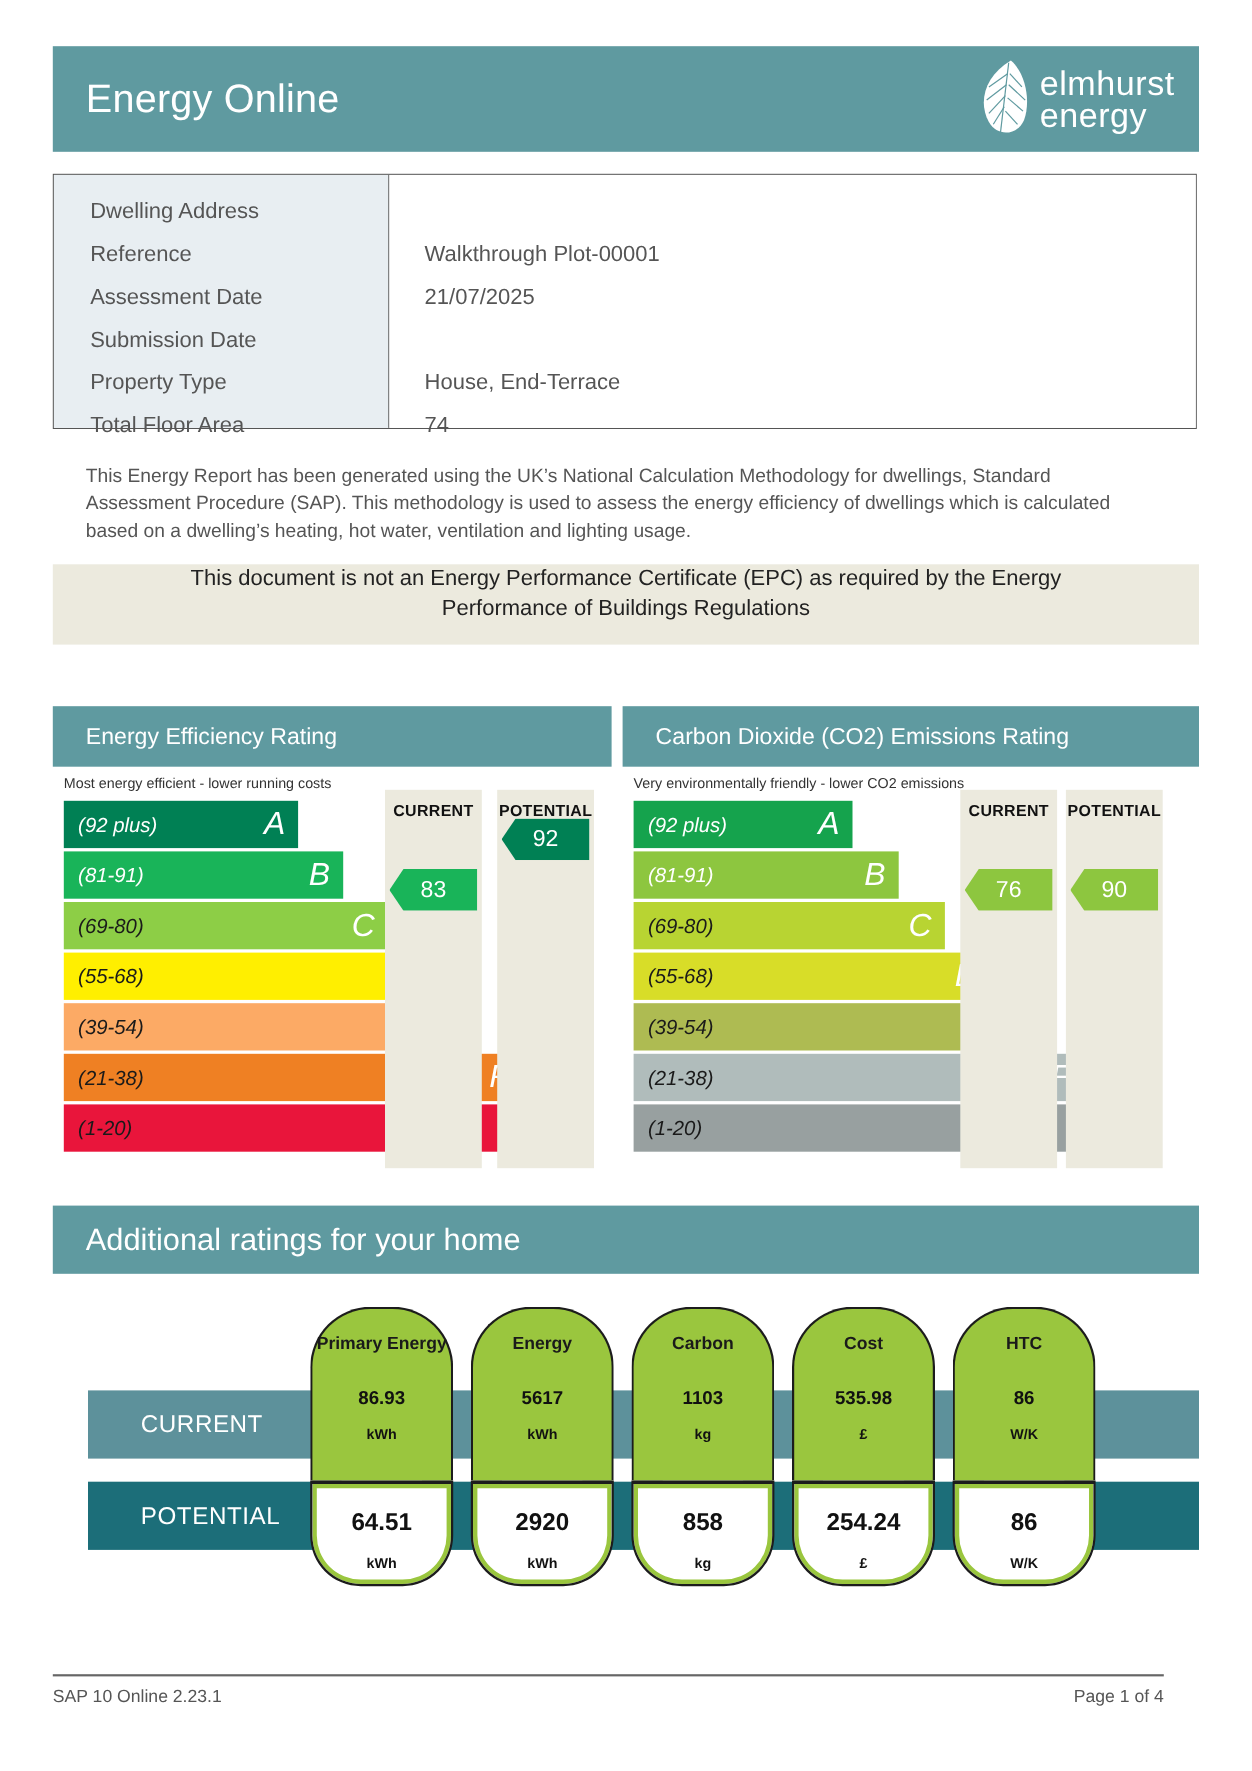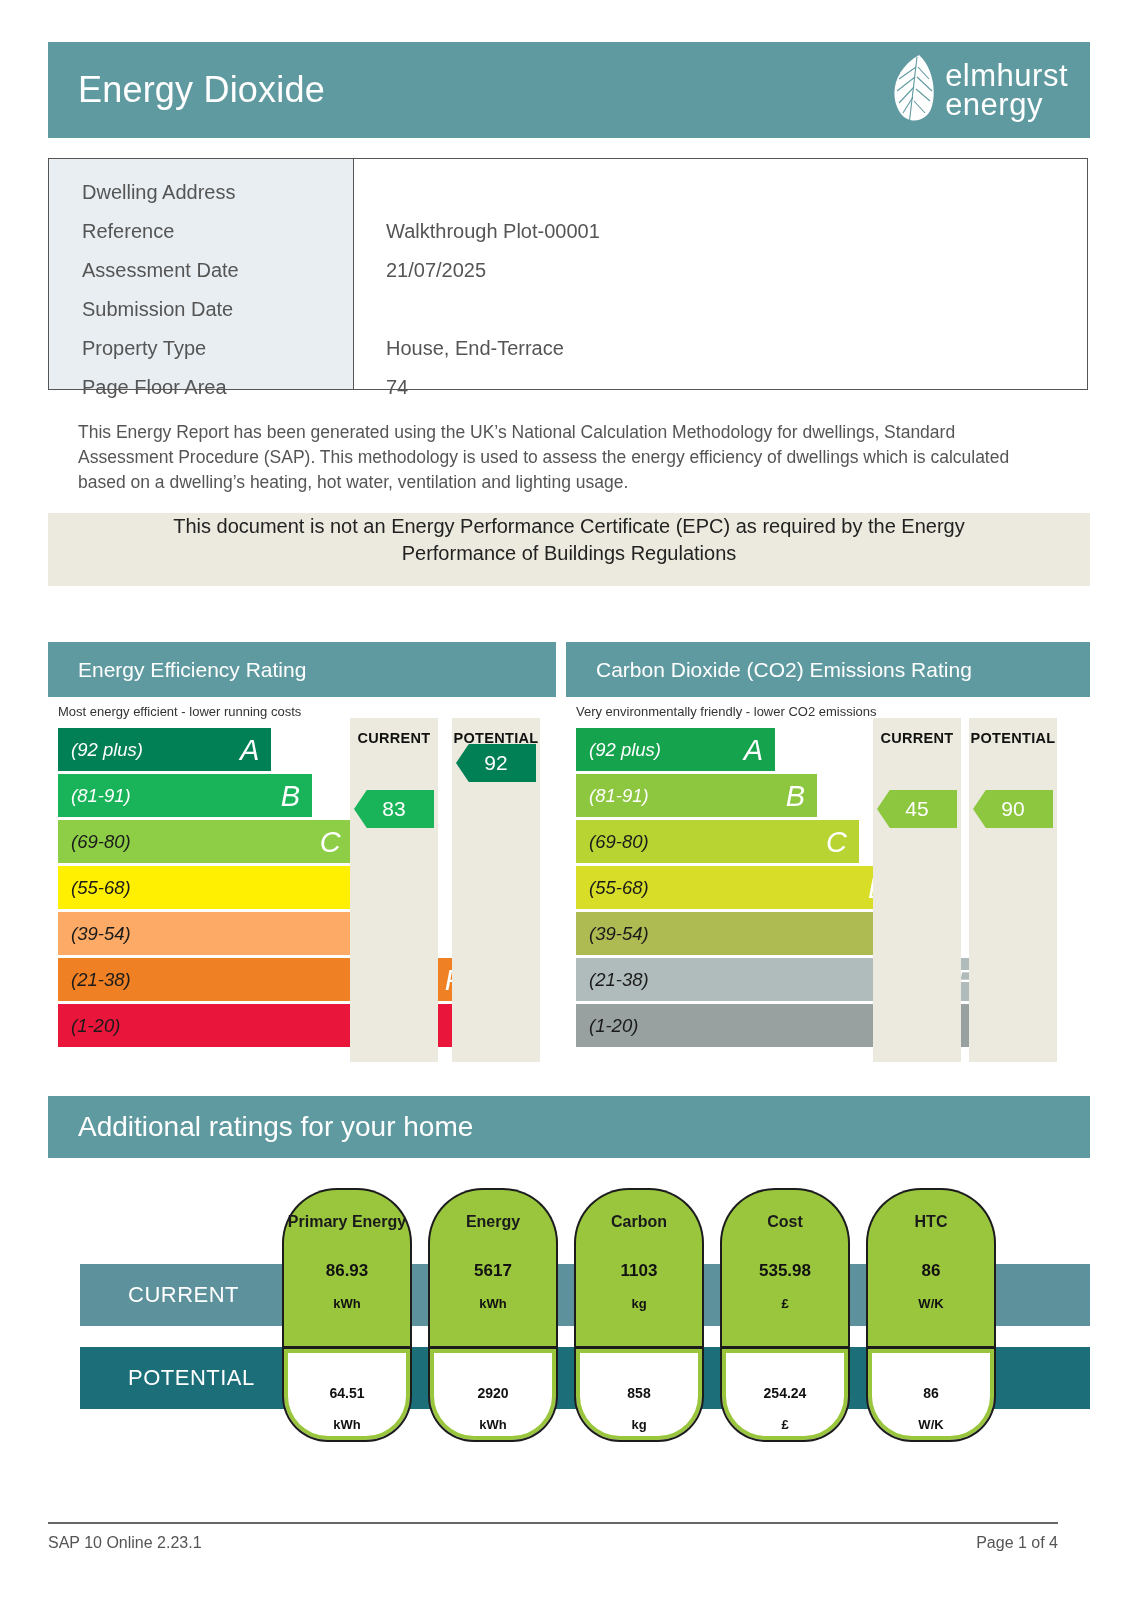--- a/index.html
+++ b/index.html
@@ -137,35 +137,35 @@
   .badge .top .unit{font-size:13px;font-weight:bold;color:#111;margin-top:15px;}
   .badge .bot{
     position:relative;width:130px;height:96px;margin-top:0;
     background:#ffffff;
     border:2.5px solid #1c1c1c;
     border-top:3px solid #1c1c1c;
     border-radius:0 0 46px 46px;
     box-sizing:border-box;text-align:center;
     box-shadow:inset 0 0 0 4px #9ac63e;
   }
-  .badge .bot .val{font-size:14px;font-weight:bold;color:#111;padding-top:36px;}
+  .badge .bot .val{font-size:22px;font-weight:bold;color:#111;padding-top:22px;}
   .badge .bot .unit{font-size:13px;font-weight:bold;color:#111;margin-top:16px;}
 
   
   .ftr-line{position:absolute;left:48px;top:1522px;width:1010px;height:2px;background:#666;}
   .ftr{position:absolute;left:48px;top:1534px;width:1010px;height:30px;
        display:flex;justify-content:space-between;font-size:16px;color:#555;}
 </style>
 </head>
 <body>
 
 <div class="page">
 
   <div class="hdr">
-    <div class="hdr-title">Energy Dioxide</div>
+    <div class="hdr-title">Energy Online</div>
     <div class="logo">
       <svg class="logo-leaf" viewBox="0 0 46 74">
         <path d="M30 2 C6 16 0 40 10 58 C18 72 36 70 42 56 C48 40 44 14 30 2 Z" fill="#ffffff"></path>
         <g stroke="#5f9aa0" stroke-width="1.1" fill="none">
           <path d="M28 4 L20 72"></path>
           <path d="M27 14 L10 26"></path>
             <path d="M26 24 L8 38"></path>
           <path d="M25 34 L10 50"></path>
             <path d="M24 44 L14 60"></path>
           <path d="M29 14 L40 26"></path>
@@ -181,21 +181,21 @@
     </div>
   </div>
 
   <div class="tbl">
     <div class="tbl-left">
       <div class="tbl-row">Dwelling Address</div>
       <div class="tbl-row">Reference</div>
       <div class="tbl-row">Assessment Date</div>
       <div class="tbl-row">Submission Date</div>
       <div class="tbl-row">Property Type</div>
-      <div class="tbl-row">Page Floor Area</div>
+      <div class="tbl-row">Total Floor Area</div>
     </div>
     <div class="tbl-right">
       <div class="tbl-row"></div>
       <div class="tbl-row">Walkthrough Plot-00001</div>
       <div class="tbl-row">21/07/2025</div>
       <div class="tbl-row"></div>
       <div class="tbl-row">House, End-Terrace</div>
       <div class="tbl-row">74</div>
     </div>
   </div>
@@ -280,21 +280,21 @@
             <span class="rng">(21-38)</span>
             <span class="ltr">F</span>
           </div>
           <div class="band light ltr-dark" style="background: rgb(152, 160, 160); width: 86%;">
             <span class="rng">(1-20)</span>
             <span class="ltr">G</span>
           </div>
         </div>
       <div class="col" id="cur1" style="left:307px;">
         <div class="col-hd">CURRENT</div>
-      <div class="arrow" style="background: rgb(141, 198, 63); top: 72px;">45</div>
+      <div class="arrow" style="background: rgb(141, 198, 63); top: 72px;">76</div>
         </div>
       <div class="col" id="pot1" style="left:403px;">
         <div class="col-hd">POTENTIAL</div>
       <div class="arrow" style="background: rgb(141, 198, 63); top: 72px;">90</div>
         </div>
     </div>
   </div>
 
   <div class="addl-head">Additional ratings for your home</div>
   <div class="addl">

